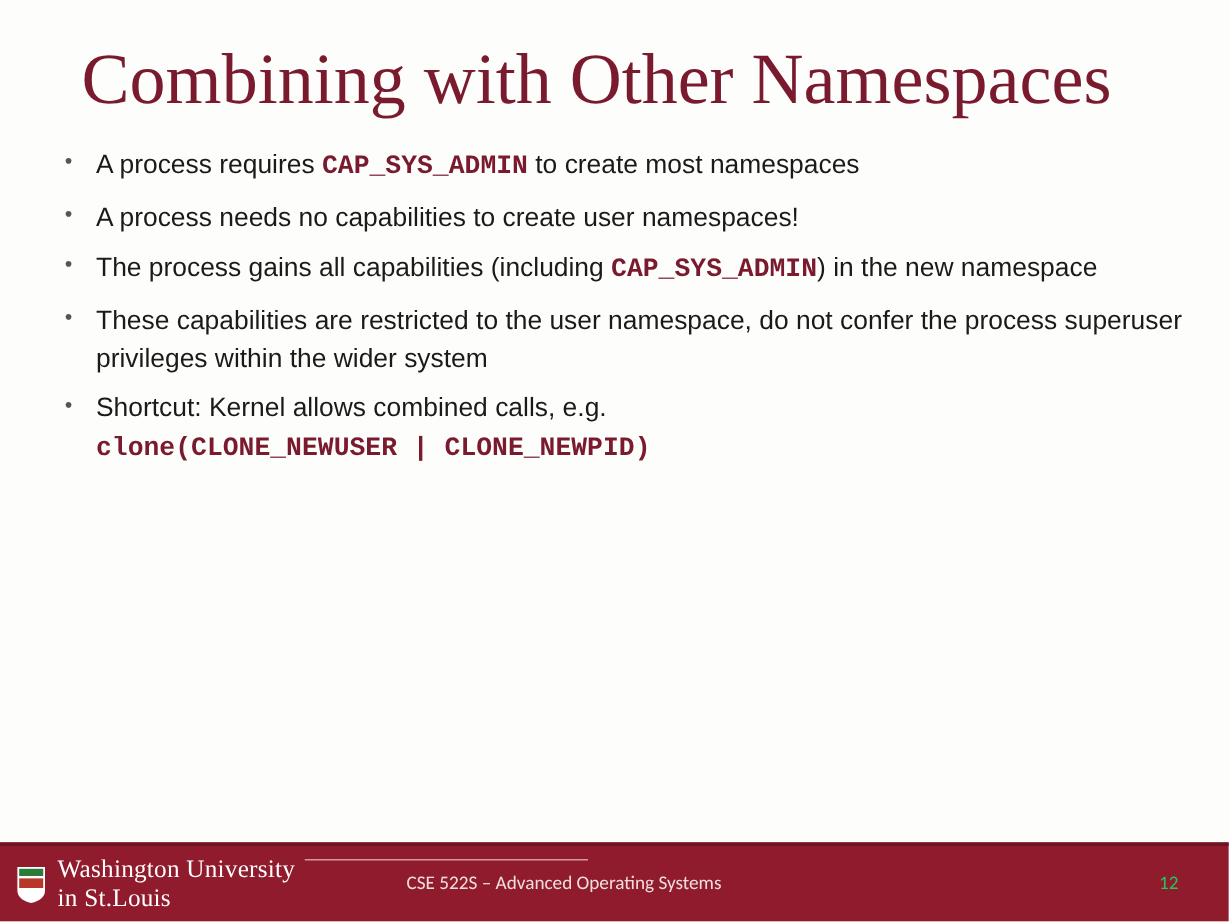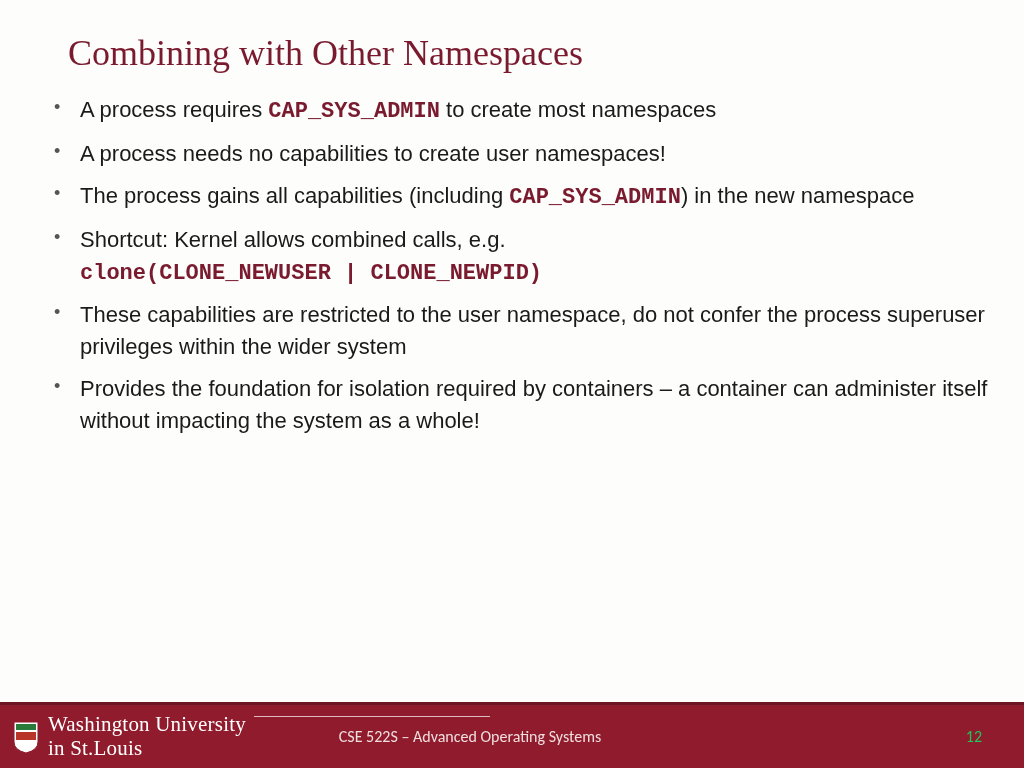--- a/index.html
+++ b/index.html
@@ -7,21 +7,21 @@
   width: 1024px;
   height: 768px;
   background: #fdfdfb;
   font-family: Verdana, Geneva, sans-serif;
   position: relative;
   overflow: hidden;
 }
 .title {
   font-family: Georgia, 'Times New Roman', serif;
   color: #7a1a2e;
-  font-size: 36px;
+  font-size: 60px;
   font-weight: normal;
   padding: 32px 50px 20px 68px;
 }
 .content {
   padding: 0 24px 0 48px;
 }
 ul {
   list-style: none;
 }
 li {
@@ -115,25 +115,24 @@
 
 <div class="content">
   <ul>
     <li>
       <span>A process requires </span><span class="code">CAP_SYS_ADMIN</span><span> to create most namespaces</span>
     </li>
     <li>A process needs no capabilities to create user namespaces!</li>
     <li>
       <span>The process gains all capabilities (including </span><span class="code">CAP_SYS_ADMIN</span><span>) in the new namespace</span>
     </li>
+    <li>These capabilities are restricted to the user namespace, do not confer the process superuser privileges within the wider system</li>
     <li>
       <span>Shortcut: Kernel allows combined calls, e.g. </span><br><span class="code">clone(CLONE_NEWUSER | CLONE_NEWPID)</span>
     </li>
-    <li>These capabilities are restricted to the user namespace, do not confer the process superuser privileges within the wider system</li>
-    <li>Provides the foundation for isolation required by containers – a container can administer itself without impacting the system as a whole!</li>
   </ul>
 </div>
 
 <div class="footer">
   <div class="logo-block">
     <svg class="shield" viewBox="0 0 28 34">
       <path d="M2 2 L26 2 L26 22 Q26 30 14 33 Q2 30 2 22 Z" fill="#fff" stroke="#8f1b2c" stroke-width="1"></path>
       <rect x="4" y="4" width="20" height="6" fill="#2a7a3a"></rect>
       <rect x="4" y="12" width="20" height="8" fill="#b8352a"></rect>
     </svg>

